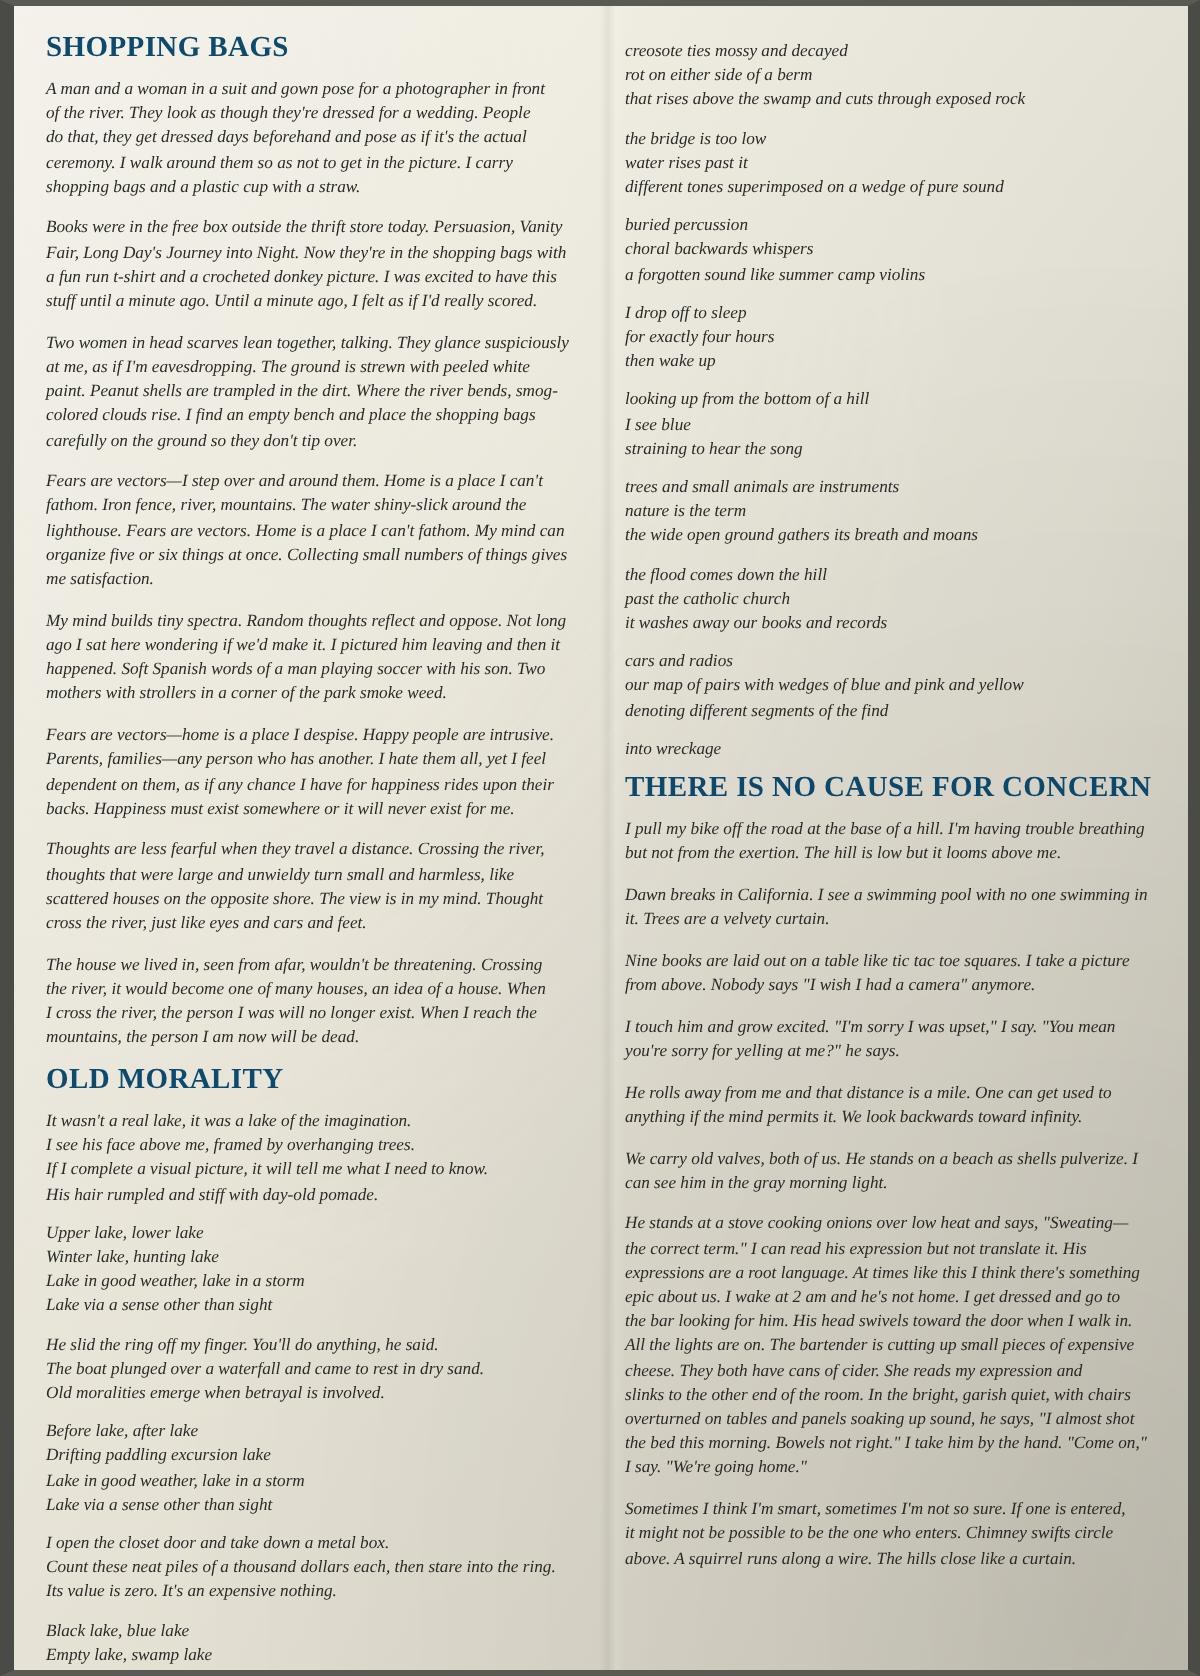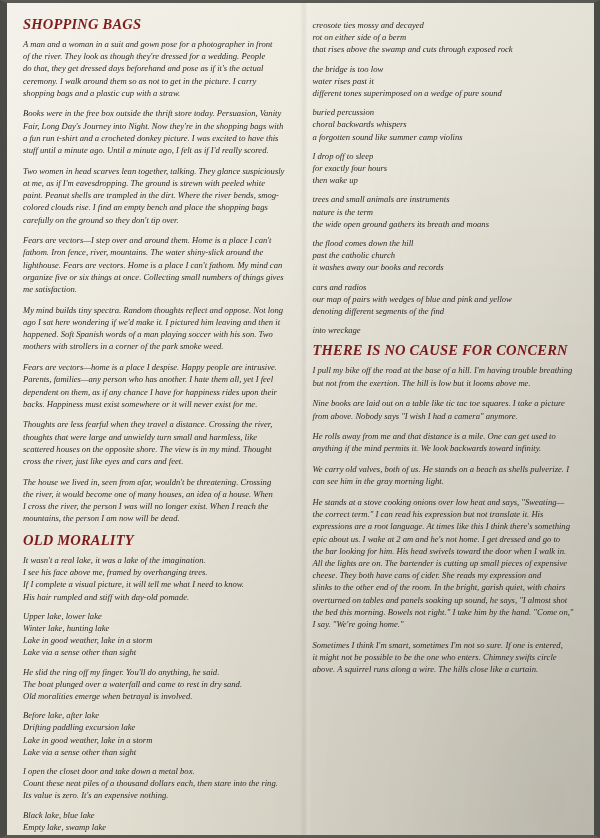--- a/index.html
+++ b/index.html
@@ -36,23 +36,22 @@
   }
   .col {
     width: 50%;
     box-sizing: border-box;
   }
   .col.right {
     padding-top: 2px;
   }
   h2.heading {
     font-family: "Liberation Serif", serif;
-    font-style: italic;
     font-weight: bold;
-    color: #7f1d1d;
+    color: #0c4a6e;
     font-size: 14.5px;
     letter-spacing: 0.2px;
     margin: 0 0 5px 0;
     line-height: 1.1;
     text-transform: uppercase;
   }
   h2.heading.spaced {
     margin-top: 4px;
   }
   p.para {
@@ -166,36 +165,43 @@
 that rises above the swamp and cuts through exposed rock</p>
       <p class="para tight">the bridge is too low
 water rises past it
 different tones superimposed on a wedge of pure sound</p>
       <p class="para tight">buried percussion
 choral backwards whispers
 a forgotten sound like summer camp violins</p>
       <p class="para tight">I drop off to sleep
 for exactly four hours
 then wake up</p>
+      <p class="para tight">looking up from the bottom of a hill
+I see blue
+straining to hear the song</p>
       <p class="para tight">trees and small animals are instruments
 nature is the term
 the wide open ground gathers its breath and moans</p>
       <p class="para tight">the flood comes down the hill
 past the catholic church
 it washes away our books and records</p>
       <p class="para tight">cars and radios
 our map of pairs with wedges of blue and pink and yellow
 denoting different segments of the find</p>
       <p class="para tight">into wreckage</p>
 
       <h2 class="heading spaced">THERE IS NO CAUSE FOR CONCERN</h2>
       <p class="para">I pull my bike off the road at the base of a hill. I'm having trouble breathing
 but not from the exertion. The hill is low but it looms above me.</p>
+      <p class="para">Dawn breaks in California. I see a swimming pool with no one swimming in
+it. Trees are a velvety curtain.</p>
       <p class="para">Nine books are laid out on a table like tic tac toe squares. I take a picture
 from above. Nobody says "I wish I had a camera" anymore.</p>
+      <p class="para">I touch him and grow excited. "I'm sorry I was upset," I say. "You mean
+you're sorry for yelling at me?" he says.</p>
       <p class="para">He rolls away from me and that distance is a mile. One can get used to
 anything if the mind permits it. We look backwards toward infinity.</p>
       <p class="para">We carry old valves, both of us. He stands on a beach as shells pulverize. I
 can see him in the gray morning light.</p>
       <p class="para">He stands at a stove cooking onions over low heat and says, "Sweating—
 the correct term." I can read his expression but not translate it. His
 expressions are a root language. At times like this I think there's something
 epic about us. I wake at 2 am and he's not home. I get dressed and go to
 the bar looking for him. His head swivels toward the door when I walk in.
 All the lights are on. The bartender is cutting up small pieces of expensive

